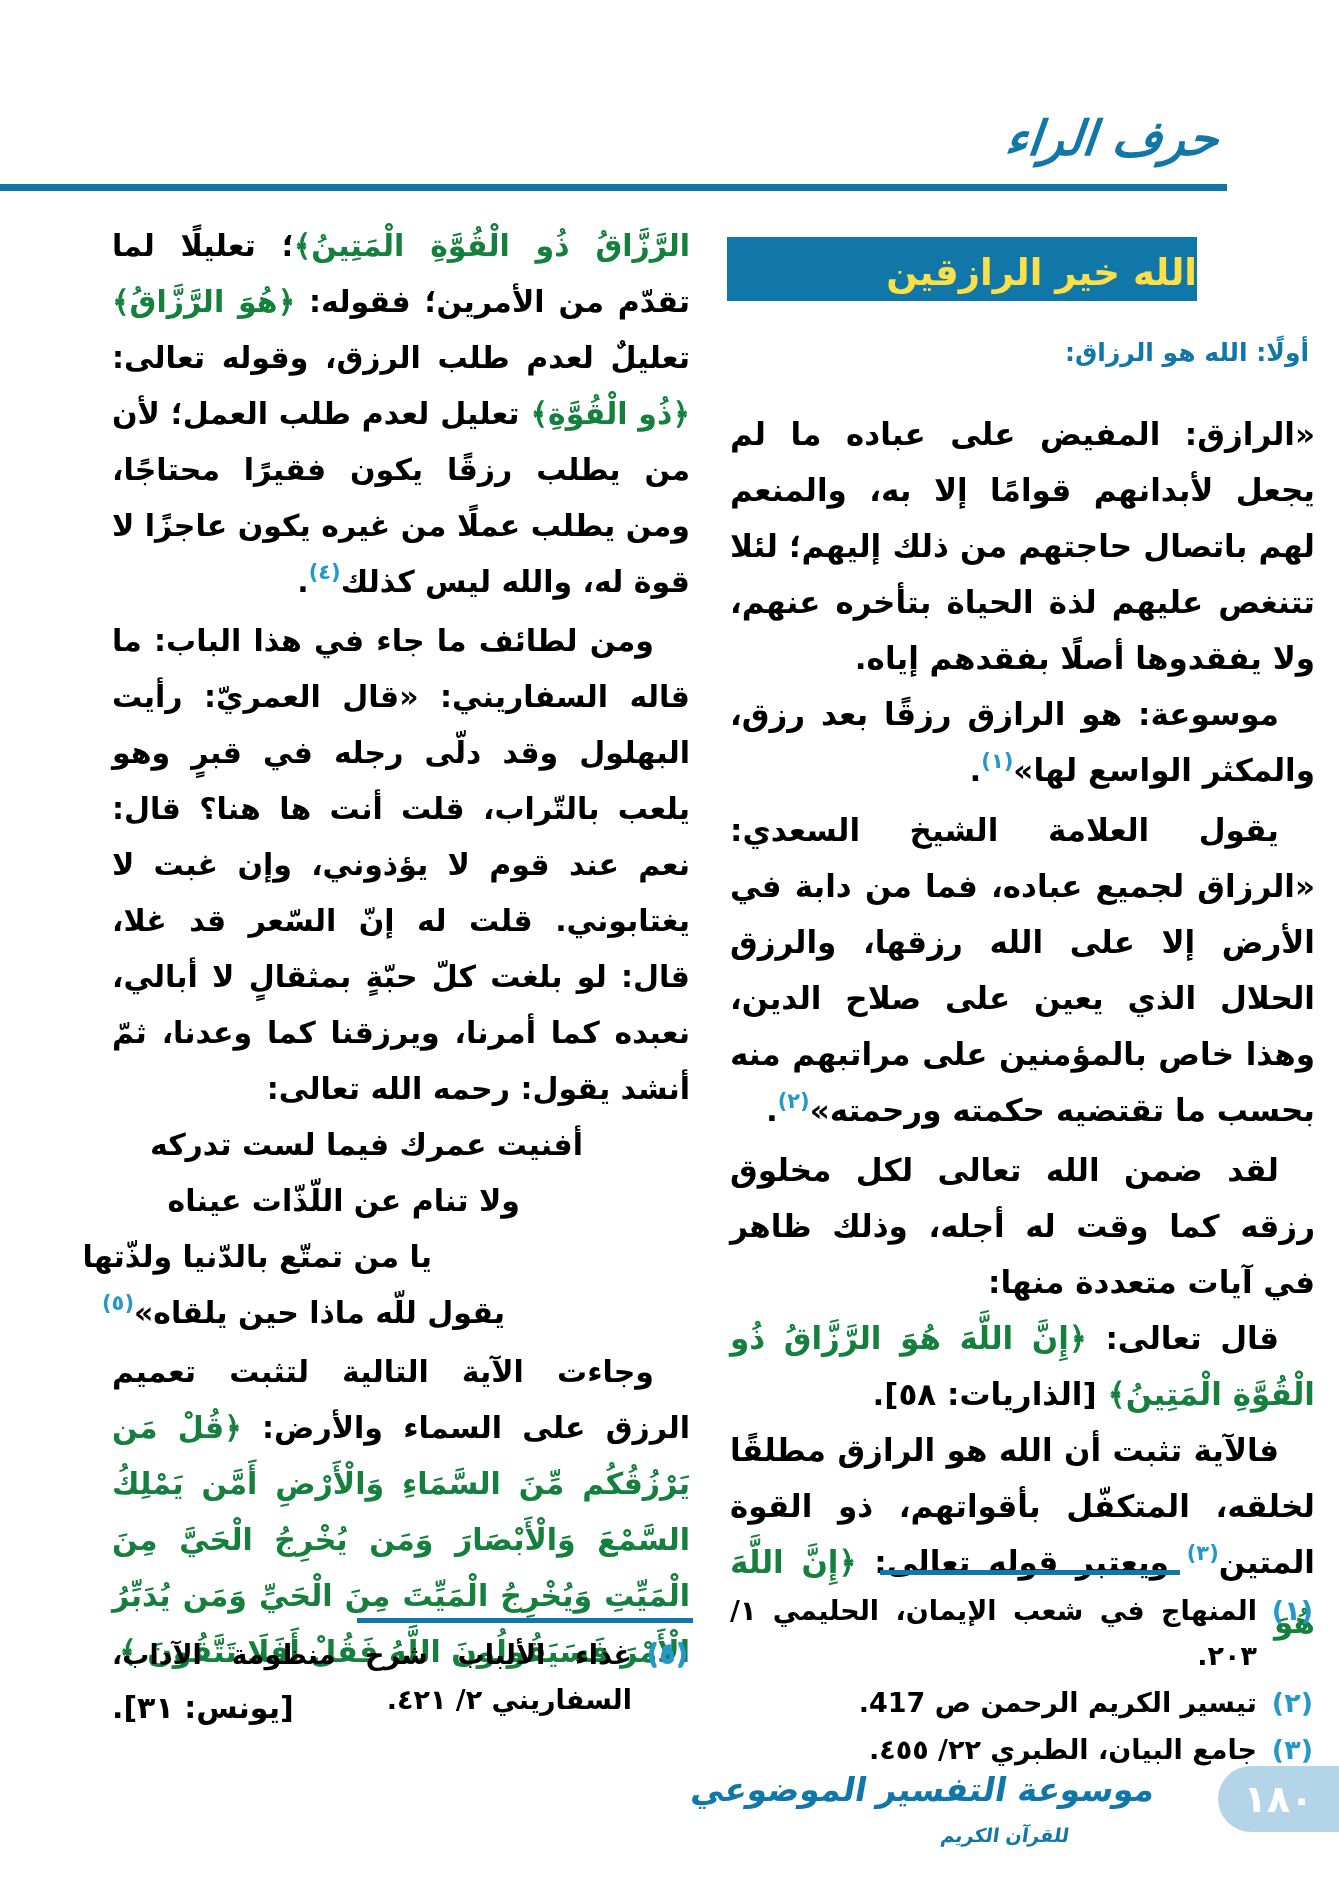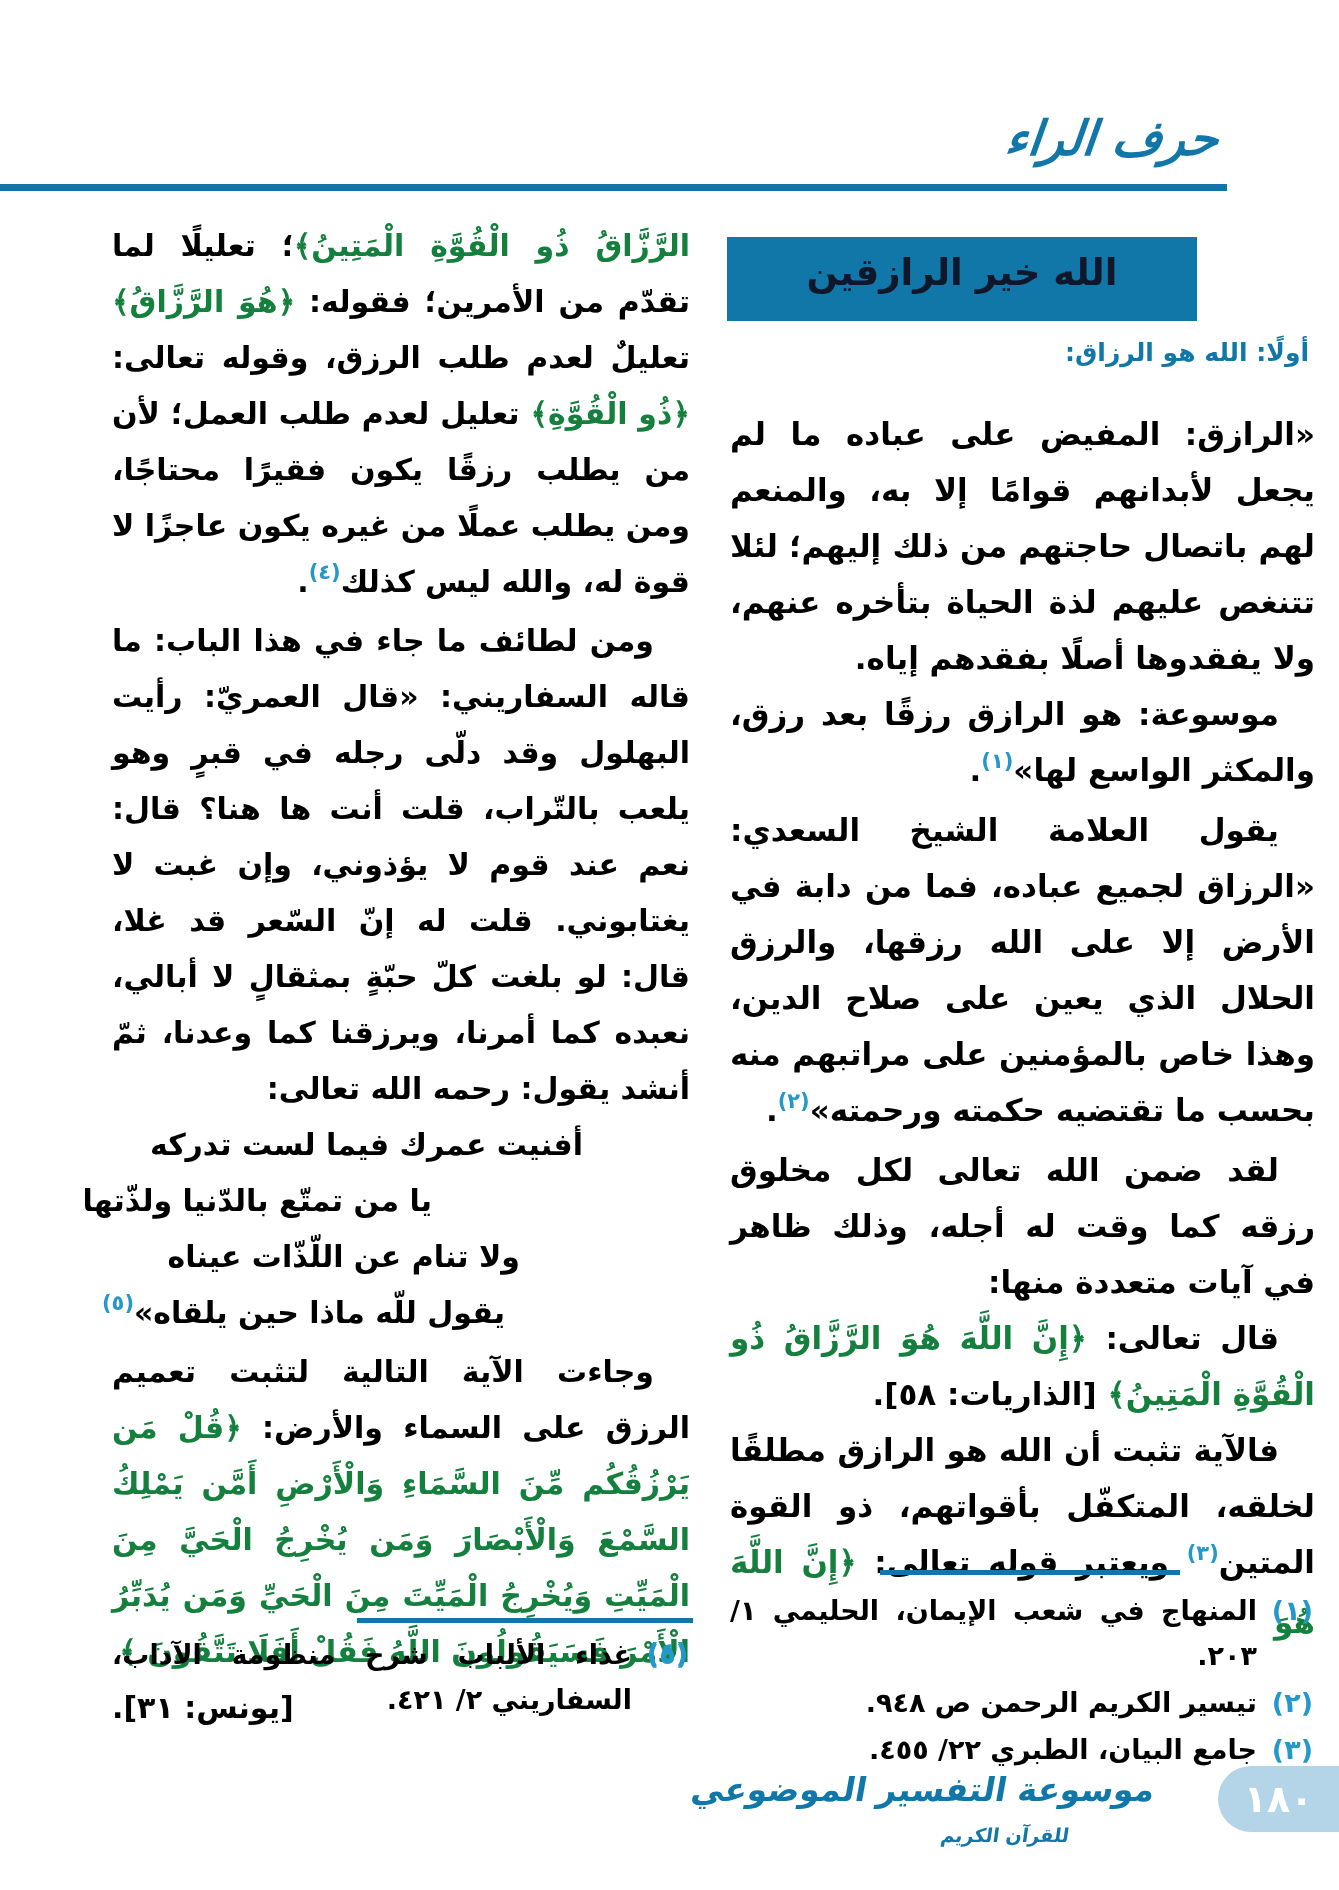--- a/index.html
+++ b/index.html
@@ -14,22 +14,22 @@
   .chapter-title{
     position:absolute;top:98px;right:112px;width:230px;height:80px;
     color:#1177a8;font-size:48px;font-weight:bold;font-style:italic;
     text-align:center;line-height:80px;transform:skewX(-6deg);
     white-space:nowrap;
   }
   .header-rule{position:absolute;left:0;top:184px;width:1227px;height:7px;background:#1177a8;}
 
   
   .title-box{
-    position:absolute;left:727px;top:237px;width:470px;height:84px;
-    background:#1177a8;color:#0f172a;text-align:center;line-height:71px;
+    position:absolute;left:727px;top:237px;width:470px;height:64px;
+    background:#1177a8;color:#fde047;line-height:71px;
     font-size:37px;font-weight:bold;
   }
   .subheading{
     position:absolute;right:30px;top:338px;margin:0;
     color:#1177a8;font-size:25px;font-weight:bold;white-space:nowrap;
   }
   .body-col{position:absolute;font-weight:bold;color:#000;}
   .body-right{left:730px;top:406px;width:585px;font-size:31px;line-height:56px;}
   .body-left{left:112px;top:218px;width:578px;font-size:30px;line-height:56px;}
   .para{margin:0;text-align:justify;text-indent:36px;}
@@ -98,35 +98,35 @@
 
   <div class="fn-sep fn-sep-right"></div>
 
   <div class="footnotes footnotes-right">
     <div class="footnote">
       <span class="fn-marker">(١)</span>
       <span class="fn-text">المنهاج في شعب الإيمان، الحليمي ١/ ٢٠٣.</span>
     </div>
     <div class="footnote">
       <span class="fn-marker">(٢)</span>
-      <span class="fn-text">تيسير الكريم الرحمن ص ٩٤٨.</span>
+      <span class="fn-text">تيسير الكريم الرحمن ص 417.</span>
     </div>
     <div class="footnote">
       <span class="fn-marker">(٣)</span>
       <span class="fn-text">جامع البيان، الطبري ٢٢/ ٤٥٥.</span>
     </div>
   </div>
 
   <div class="body-col body-left">
     <p class="para no-indent"><span class="seg-quran">الرَّزَّاقُ ذُو الْقُوَّةِ الْمَتِينُ﴾</span><span class="seg-text">؛ تعليلًا لما تقدّم من الأمرين؛ فقوله: </span><span class="seg-quran">﴿هُوَ الرَّزَّاقُ﴾</span><span class="seg-text"> تعليلٌ لعدم طلب الرزق، وقوله تعالى: </span><span class="seg-quran">﴿ذُو الْقُوَّةِ﴾</span><span class="seg-text"> تعليل لعدم طلب العمل؛ لأن من يطلب رزقًا يكون فقيرًا محتاجًا، ومن يطلب عملًا من غيره يكون عاجزًا لا قوة له، والله ليس كذلك</span><span class="seg-ref">(٤)</span><span class="seg-text">.</span></p>
     <p class="para"><span class="seg-text">ومن لطائف ما جاء في هذا الباب: ما قاله السفاريني: «قال العمريّ: رأيت البهلول وقد دلّى رجله في قبرٍ وهو يلعب بالتّراب، قلت أنت ها هنا؟ قال: نعم عند قوم لا يؤذوني، وإن غبت لا يغتابوني. قلت له إنّ السّعر قد غلا، قال: لو بلغت كلّ حبّةٍ بمثقالٍ لا أبالي، نعبده كما أمرنا، ويرزقنا كما وعدنا، ثمّ أنشد يقول: رحمه الله تعالى:</span></p>
     <div class="poetry">
       <div class="poem-line pl-0"><span class="seg-text">أفنيت عمرك فيما لست تدركه</span></div>
+      <div class="poem-line pl-1"><span class="seg-text">ولا تنام عن اللّذّات عيناه</span></div>
       <div class="poem-line pl-2"><span class="seg-text">يا من تمتّع بالدّنيا ولذّتها</span></div>
-      <div class="poem-line pl-1"><span class="seg-text">ولا تنام عن اللّذّات عيناه</span></div>
       <div class="poem-line pl-3"><span class="seg-text">يقول للّه ماذا حين يلقاه»</span><span class="seg-ref">(٥)</span></div>
     </div>
     <p class="para"><span class="seg-text">وجاءت الآية التالية لتثبت تعميم الرزق على السماء والأرض: </span><span class="seg-quran">﴿قُلْ مَن يَرْزُقُكُم مِّنَ السَّمَاءِ وَالْأَرْضِ أَمَّن يَمْلِكُ السَّمْعَ وَالْأَبْصَارَ وَمَن يُخْرِجُ الْحَيَّ مِنَ الْمَيِّتِ وَيُخْرِجُ الْمَيِّتَ مِنَ الْحَيِّ وَمَن يُدَبِّرُ الْأَمْرَ فَسَيَقُولُونَ اللَّهُ فَقُلْ أَفَلَا تَتَّقُونَ ﴾</span></p>
     <div class="verse-cite">[يونس: ٣١].</div>
   </div>
 
   <div class="fn-sep fn-sep-left"></div>
 
   <div class="footnotes footnotes-left">
     <div class="footnote">

